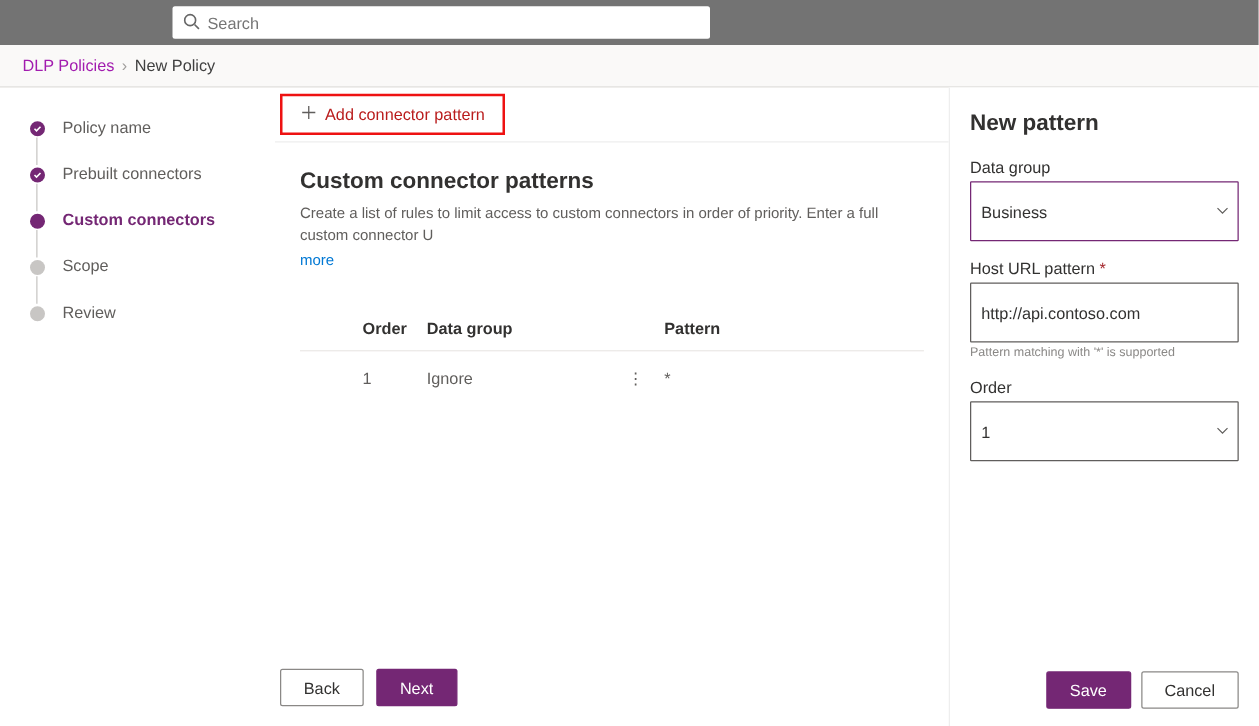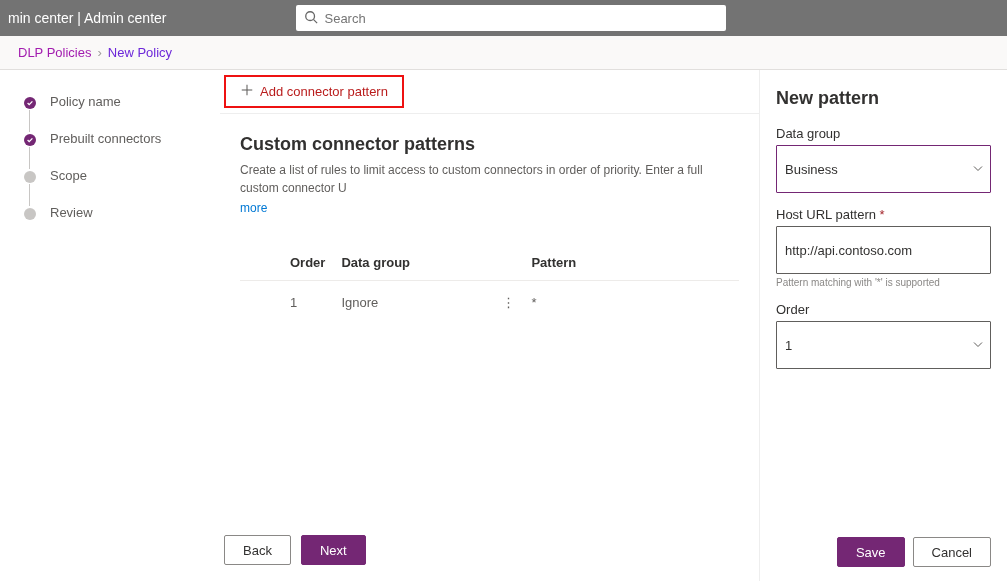--- a/index.html
+++ b/index.html
@@ -9,21 +9,21 @@
   .topbar { background: #737373; height: 36px; display: flex; align-items: center; color: #fff; padding-left: 8px; }
   .topbar .title { font-size: 14px; white-space: nowrap; }
   .searchwrap { margin-left: 130px; background: #fff; border-radius: 2px; height: 26px; width: 430px; display: flex; align-items: center; padding: 0 8px; color: #666; }
   .searchwrap svg { width: 14px; height: 14px; margin-right: 6px; }
   .searchwrap input { border: none; outline: none; flex: 1; font-size: 13px; color: #333; background: transparent; }
 
   
   .breadcrumb { height: 34px; display: flex; align-items: center; padding-left: 18px; border-bottom: 1px solid #e1dfdd; background: #faf9f8; font-size: 13px; }
   .breadcrumb .crumb { color: #a21caf; }
   .breadcrumb .sep { margin: 0 6px; color: #a19f9d; }
-  .breadcrumb .current { color: #6d28d9; }
+  .breadcrumb .current { color: #404040; }
 
   .bodyrow { display: flex; height: calc(100% - 70px); }
 
   
   .stepper { width: 220px; padding: 24px 0 0 24px; }
   .steps { list-style: none; }
   .step { display: flex; align-items: flex-end; margin-bottom: 22px; position: relative; }
   .step::after { content: ""; position: absolute; left: 5px; top: 16px; width: 1px; height: 22px; background: #c8c6c4; }
   .step:last-child::after { display: none; }
   .step .dot { width: 12px; height: 12px; border-radius: 50%; background: #c8c6c4; margin-right: 14px; display: flex; align-items: center; justify-content: center; flex-shrink: 0; }
@@ -72,21 +72,20 @@
   .select-wrap .chev svg { width: 10px; height: 10px; }
   .dg-select { border: 1px solid #742774; }
   .hint { font-size: 10px; color: #8a8886; margin-top: 3px; }
 
   .panel-footer { margin-top: auto; display: flex; justify-content: flex-end; gap: 8px; padding-top: 10px; }
 </style>
 </head>
 <body>
 
 <div class="topbar">
-  <span class="title">min center  |  Admin center</span>
   <div class="searchwrap">
     <span>
       <svg viewBox="0 0 16 16" fill="none" stroke="#666" stroke-width="1.5">
           <circle cx="7" cy="7" r="5"></circle>
           <line x1="11" y1="11" x2="15" y2="15"></line>
         </svg>
     </span>
     <input type="text" placeholder="Search" style="">
   </div>
 </div>
@@ -109,20 +108,24 @@
           </span>
           <span class="lbl">Policy name</span>
         </li>
         <li class="step done">
           <span class="dot">
             <svg viewBox="0 0 10 10" fill="none" stroke="#fff" stroke-width="1.6">
               <polyline points="2,5 4,7 8,3"></polyline>
             </svg>
           </span>
           <span class="lbl">Prebuilt connectors</span>
+        </li>
+        <li class="step active">
+          <span class="dot"></span>
+          <span class="lbl">Custom connectors</span>
         </li>
         <li class="step pending">
           <span class="dot"></span>
           <span class="lbl">Scope</span>
         </li>
         <li class="step pending">
           <span class="dot"></span>
           <span class="lbl">Review</span>
         </li>
       </ul>

